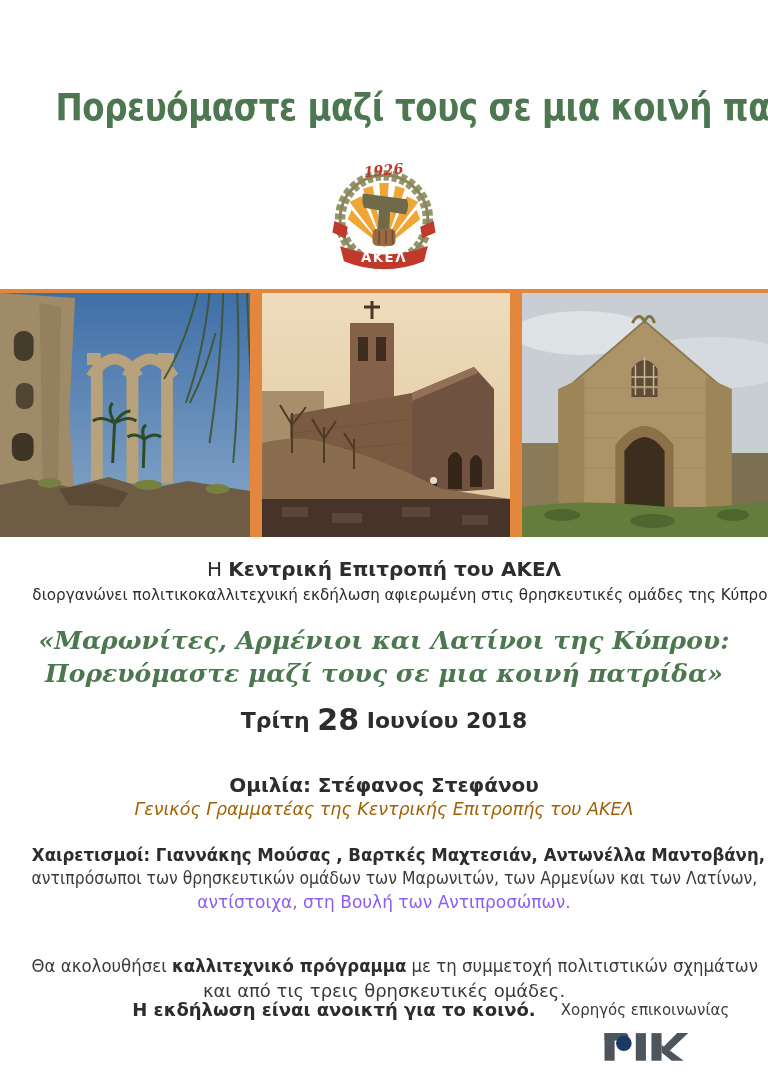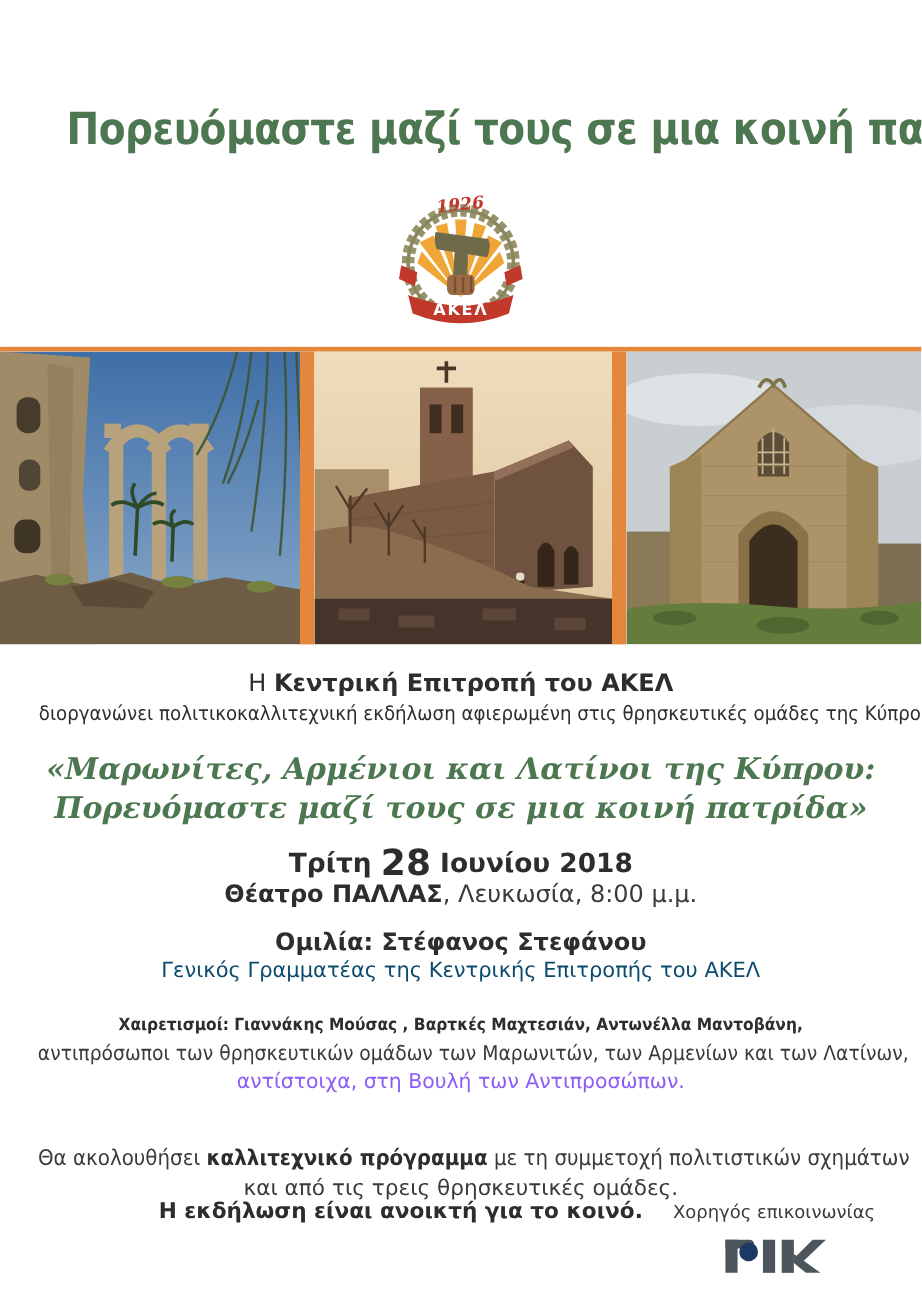--- a/index.html
+++ b/index.html
@@ -34,23 +34,23 @@
   #quote{top:624px;font-family:"DejaVu Serif","Liberation Serif",serif;
     font-style:italic;font-weight:bold;font-size:25px;line-height:33px;color:#4d7750;}
 
   #dateline{top:702px;font-size:22px;font-weight:bold;}
   #dateline .day{font-size:30px;vertical-align:-2px;}
   #venueline{top:733px;font-size:20px;}
   #venueline .b{font-weight:bold;}
   #venueline .rest{font-weight:normal;color:#3a3a3a;}
 
   #speech{top:773px;font-size:20px;font-weight:bold;}
-  #speech-sub{top:799px;font-size:17.5px;color:#0c4a6e;}
-
-  #greetings{top:842px;font-size:14px;font-weight:bold;line-height:25px;}
+  #speech-sub{top:799px;font-size:17.5px;color:#a16207;font-style:italic;}
+
+  #greetings{top:842px;font-size:18px;font-weight:bold;line-height:25px;}
   #greetings-l2{top:868px;font-size:17px;color:#3a3a3a;}
   #greetings-l3{top:892px;font-size:17px;color:#8b5cf6;}
 
   #program{top:930px;font-size:18px;line-height:25px;color:#3a3a3a;margin-top:23px;}
   #program .b{font-weight:bold;color:#2d2d2d;}
 
   #open-note{top:999px;left:60px;right:160px;font-size:18px;font-weight:bold;}
 
   #sponsor{position:absolute;top:1001px;right:38px;width:170px;text-align:center;}
   #sponsor .lbl{font-size:15px;color:#3a3a3a;white-space:nowrap;}
@@ -268,21 +268,20 @@
       <span class="fit">διοργανώνει  πολιτικοκαλλιτεχνική  εκδήλωση αφιερωμένη στις θρησκευτικές ομάδες της Κύπρου</span>
     </div>
   </div>
 
   <div id="quote" class="abs">
     <div>«Μαρωνίτες, Αρμένιοι και Λατίνοι της Κύπρου:</div>
     <div>Πορευόμαστε μαζί τους σε μια κοινή πατρίδα»</div>
   </div>
 
   <div id="dateline" class="abs"><span>Τρίτη </span><span class="day">28</span><span> Ιουνίου 2018</span></div>
-  <div id="venueline" class="abs"><span class="b">Θέατρο ΠΑΛΛΑΣ</span><span class="rest">, Λευκωσία, 8:00 μ.μ.</span></div>
 
   <div id="speech" class="abs">Ομιλία:  Στέφανος Στεφάνου</div>
   <div id="speech-sub" class="abs">Γενικός Γραμματέας της Κεντρικής Επιτροπής του ΑΚΕΛ</div>
 
   <div id="greetings" class="abs">
     <span class="fit">Χαιρετισμοί:  Γιαννάκης Μούσας , Βαρτκές Μαχτεσιάν, Αντωνέλλα Μαντοβάνη,</span>
   </div>
   <div id="greetings-l2" class="abs">
     <span class="fit">αντιπρόσωποι των θρησκευτικών ομάδων των Μαρωνιτών, των Αρμενίων και των Λατίνων,</span>
   </div>

